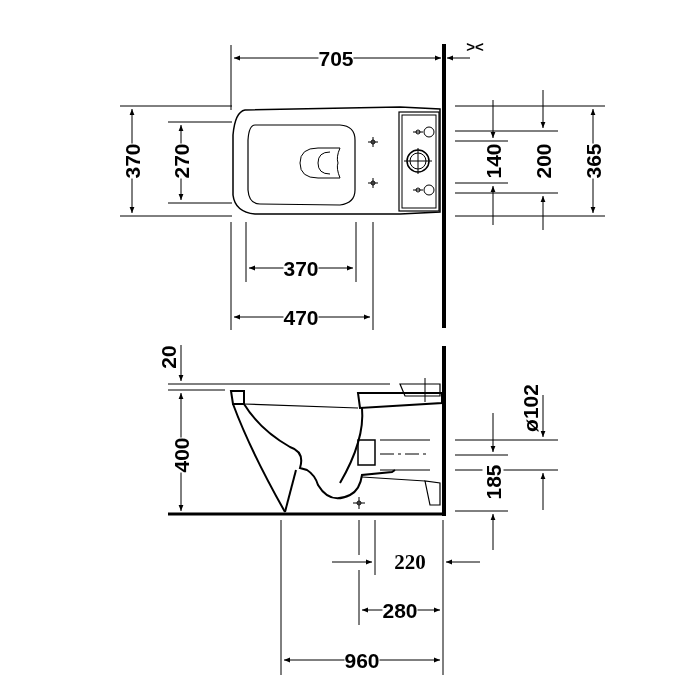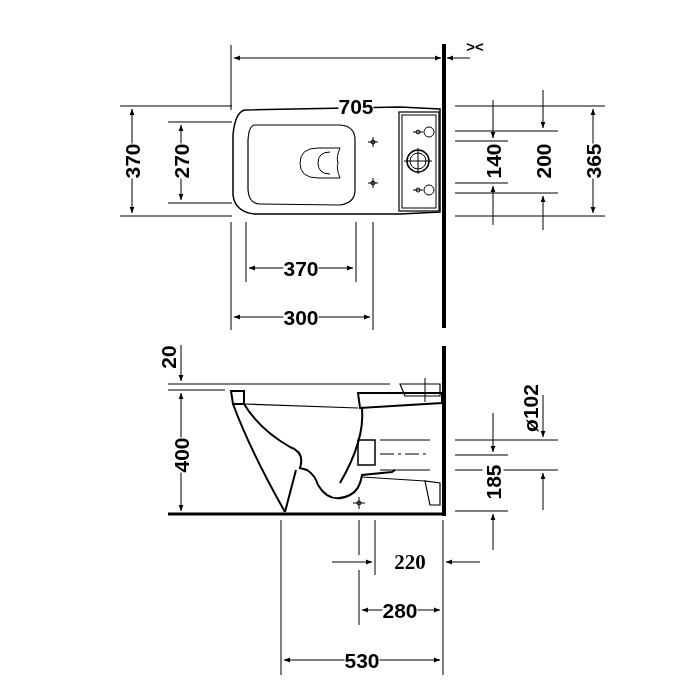--- a/index.html
+++ b/index.html
@@ -116,30 +116,30 @@
     <line x1="359" y1="570" x2="359" y2="625"></line>
     <line x1="375" y1="520" x2="375" y2="575"></line>
     <line x1="443" y1="520" x2="443" y2="675"></line>
     <line x1="332" y1="562" x2="372" y2="562" marker-end="url(#ar)"></line>
     <line x1="480" y1="562" x2="446" y2="562" marker-end="url(#ar)"></line>
     <line x1="362" y1="610" x2="440" y2="610" marker-start="url(#ar)" marker-end="url(#ar)"></line>
     <line x1="284" y1="660" x2="440" y2="660" marker-start="url(#ar)" marker-end="url(#ar)"></line>
   </g>
 </svg>
 
-<span class="lbl hor" style="left:356px;top:58px;margin-top:48px;">705</span>
+<span class="lbl hor" style="left:336px;top:58px;">705</span>
 <span class="lbl hor" style="left:475px;top:46px;font-size:15px;">&gt;&lt;</span>
 <span class="lbl rot" style="left:132px;top:161px;">370</span>
 <span class="lbl rot" style="left:181px;top:161px;">270</span>
 <span class="lbl hor" style="left:301px;top:268px;">370</span>
-<span class="lbl hor" style="left:301px;top:317px;">300</span>
+<span class="lbl hor" style="left:301px;top:317px;">470</span>
 <span class="lbl rot" style="left:493px;top:161px;">140</span>
 <span class="lbl rot" style="left:543px;top:161px;">200</span>
 <span class="lbl rot" style="left:593px;top:161px;">365</span>
 
 <span class="lbl rot" style="left:168px;top:357px;">20</span>
 <span class="lbl rot" style="left:181px;top:455px;">400</span>
 <span class="lbl rot" style="left:530px;top:408px;">ø102</span>
 <span class="lbl rot" style="left:493px;top:482px;">185</span>
 <span class="lbl hor" style="left:410px;top:562px;font-family:Liberation Serif, serif;">220</span>
 <span class="lbl hor" style="left:400px;top:610px;">280</span>
-<span class="lbl hor" style="left:362px;top:660px;">530</span>
+<span class="lbl hor" style="left:362px;top:660px;">960</span>
 </div>
 
 </body></html>

